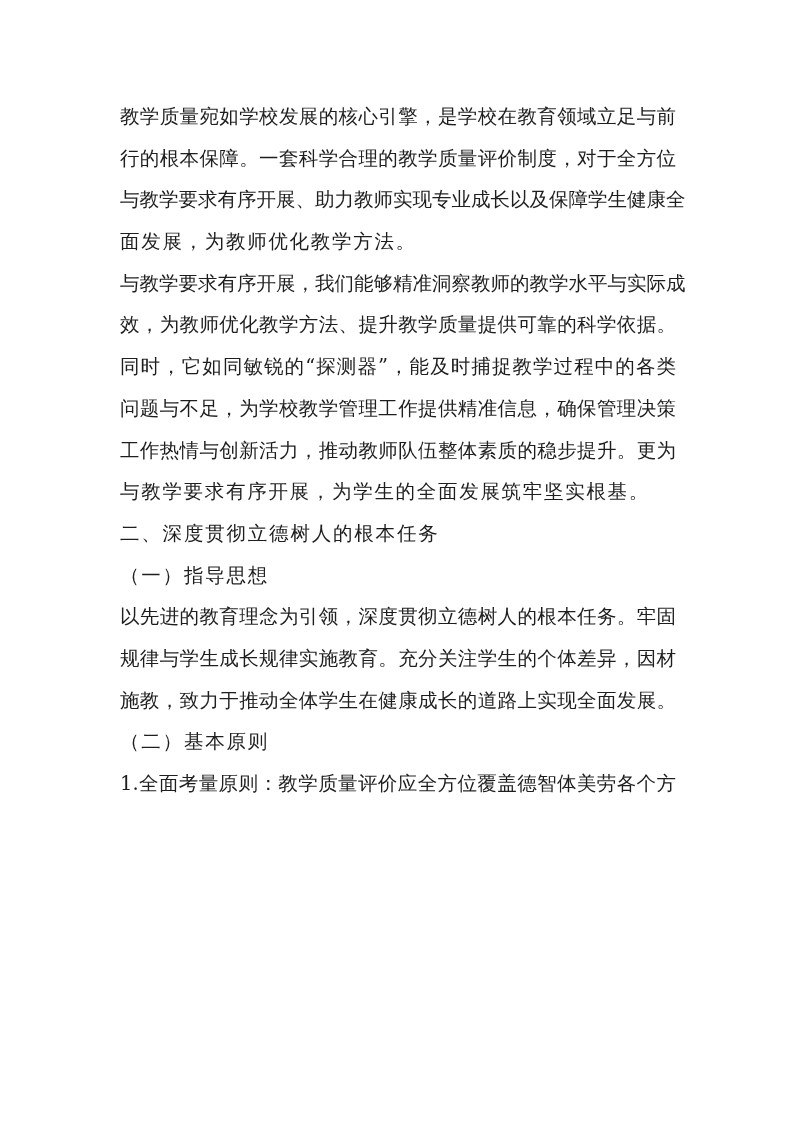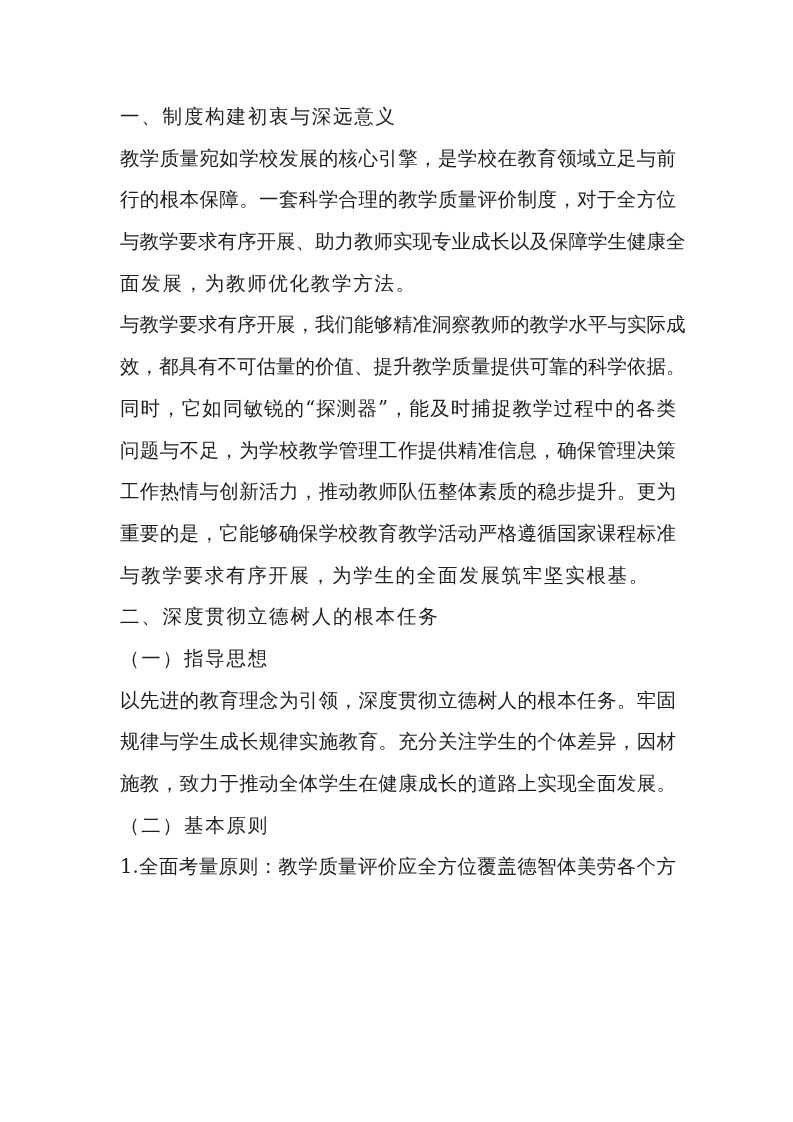--- a/index.html
+++ b/index.html
@@ -34,31 +34,29 @@
       letter-spacing: 0;
     }
     .heading {
       letter-spacing: 1.8px;
     }
   </style>
 </head>
 <body>
 
 <div class="page">
-  <div class="line heading">一、制度构建初衷与深远意义</div>
   <div class="line justify">教学质量宛如学校发展的核心引擎，是学校在教育领域立足与前</div>
   <div class="line justify">行的根本保障。一套科学合理的教学质量评价制度，对于全方位</div>
   <div class="line justify">与教学要求有序开展、助力教师实现专业成长以及保障学生健康全</div>
   <div class="line">面发展，为教师优化教学方法。</div>
   <div class="line justify">与教学要求有序开展，我们能够精准洞察教师的教学水平与实际成</div>
-  <div class="line justify">效，都具有不可估量的价值、提升教学质量提供可靠的科学依据。</div>
+  <div class="line justify">效，为教师优化教学方法、提升教学质量提供可靠的科学依据。</div>
   <div class="line justify">同时，它如同敏锐的“探测器”，能及时捕捉教学过程中的各类</div>
   <div class="line justify">问题与不足，为学校教学管理工作提供精准信息，确保管理决策</div>
   <div class="line justify">工作热情与创新活力，推动教师队伍整体素质的稳步提升。更为</div>
-  <div class="line justify">重要的是，它能够确保学校教育教学活动严格遵循国家课程标准</div>
   <div class="line">与教学要求有序开展，为学生的全面发展筑牢坚实根基。</div>
   <div class="line heading">二、深度贯彻立德树人的根本任务</div>
   <div class="line heading">（一）指导思想</div>
   <div class="line justify">以先进的教育理念为引领，深度贯彻立德树人的根本任务。牢固</div>
   <div class="line justify">规律与学生成长规律实施教育。充分关注学生的个体差异，因材</div>
   <div class="line justify">施教，致力于推动全体学生在健康成长的道路上实现全面发展。</div>
   <div class="line heading">（二）基本原则</div>
   <div class="line justify">1.全面考量原则：教学质量评价应全方位覆盖德智体美劳各个方</div>
 </div>
 

